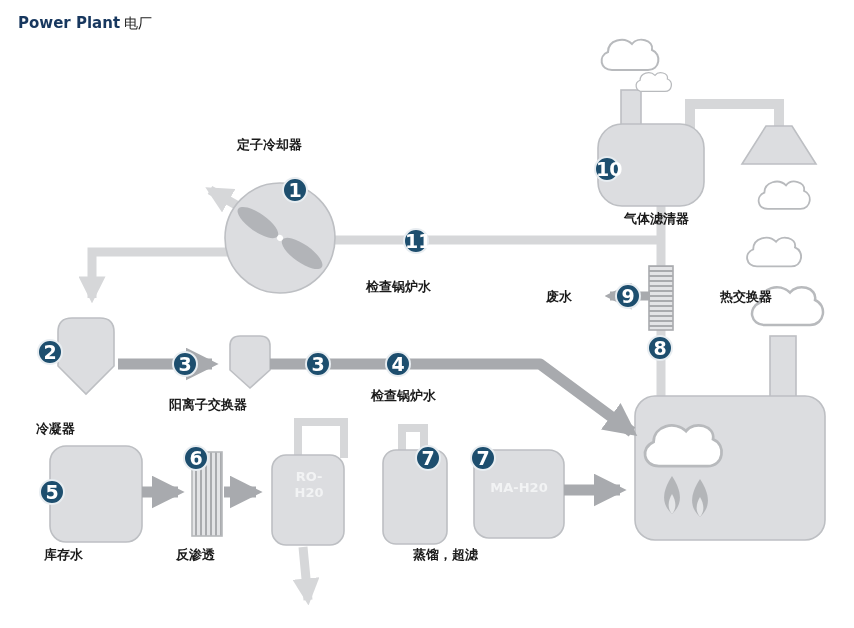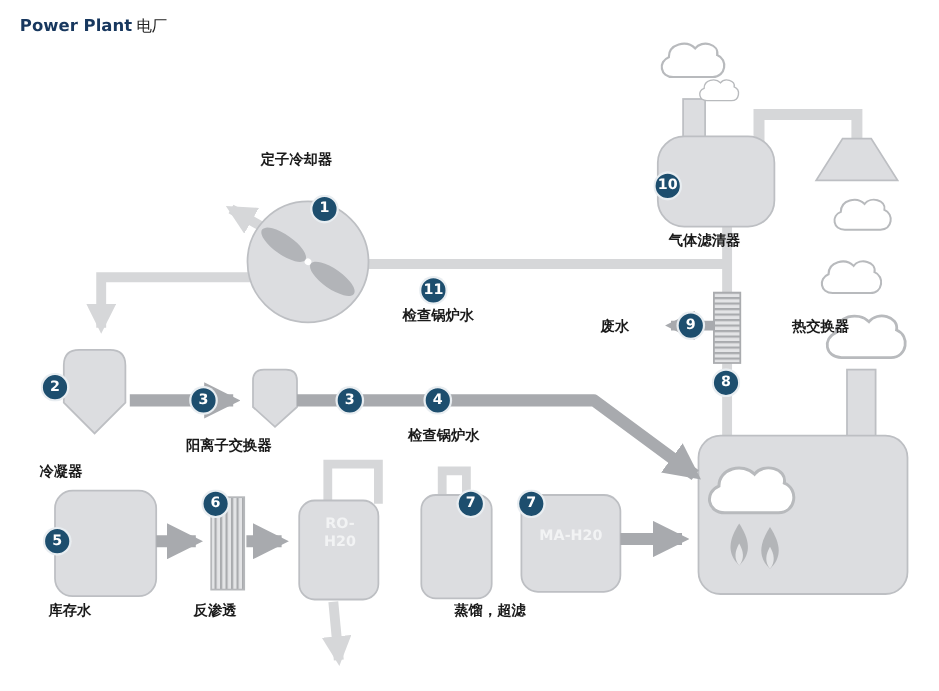--- a/index.html
+++ b/index.html
@@ -13,21 +13,21 @@
   .stage{position:relative;width:854px;height:628px;background:var(--background);overflow:hidden;}
   .stage svg{position:absolute;left:0;top:0;}
   .title{position:absolute;left:18px;top:14px;font-size:15px;z-index:5;text-align:right;}
   .t-en{font-weight:bold;color:var(--title-blue);}
   .t-zh{font-weight:normal;color:#222;font-size:14px;margin-left:4px;}
   #overlay{position:absolute;left:0;top:0;width:100%;height:100%;z-index:4;}
   .badge{
     position:absolute;width:26px;height:26px;border-radius:50%;
     background:var(--badge-fill);color:var(--badge-text);
     border:2px solid rgba(255,255,255,.9);box-sizing:border-box;
-    font-size:13px;font-weight:bold;line-height:22px;text-align:center;
+    font-size:19px;font-weight:bold;line-height:22px;text-align:center;
   }
   .lbl{position:absolute;font-size:13px;font-weight:bold;color:var(--label-text);white-space:nowrap;}
   .tanklbl{position:absolute;font-size:13px;font-weight:bold;color:var(--tank-text);
     white-space:nowrap;transform:translateX(-50%);}
   .pipe{stroke:var(--pipe-light);fill:none;}
   .darrow{stroke:var(--arrow-dark);fill:none;}
   .eq{fill:var(--equipment-fill);stroke:var(--equipment-stroke);stroke-width:1.6;}
   .blade{fill:#b2b4b8;}
   .cloud{fill:#ffffff;stroke:var(--cloud-stroke);stroke-width:2;vector-effect:non-scaling-stroke;}
   .flame{fill:var(--flame);}
@@ -182,32 +182,32 @@
       <div class="badge" style="left: 172px; top: 351px;">3</div>
       <div class="badge" style="left: 305px; top: 351px;">3</div>
       <div class="badge" style="left: 385px; top: 351px;">4</div>
       <div class="badge" style="left: 39px; top: 479px;">5</div>
       <div class="badge" style="left: 183px; top: 445px;">6</div>
       <div class="badge" style="left: 415px; top: 445px;">7</div>
       <div class="badge" style="left: 470px; top: 445px;">7</div>
       <div class="badge" style="left: 647px; top: 335px;">8</div>
       <div class="badge" style="left: 615px; top: 283px;">9</div>
       <div class="badge" style="left: 594px; top: 156px;">10</div>
-      <div class="badge" style="left: 381px; top: 228px; margin-top: 23px;">11</div>
+      <div class="badge" style="left: 403px; top: 228px;">11</div>
       <div class="lbl" style="left: 237px; top: 136px;">定子冷却器</div>
       <div class="lbl" style="left: 36px; top: 420px;">冷凝器</div>
       <div class="lbl" style="left: 169px; top: 396px;">阳离子交换器</div>
       <div class="lbl" style="left: 371px; top: 387px;">检查锅炉水</div>
       <div class="lbl" style="left: 366px; top: 278px;">检查锅炉水</div>
       <div class="lbl" style="left: 44px; top: 546px;">库存水</div>
       <div class="lbl" style="left: 176px; top: 546px;">反渗透</div>
       <div class="lbl" style="left: 413px; top: 546px;">蒸馏，超滤</div>
       <div class="lbl" style="left: 546px; top: 288px;">废水</div>
       <div class="lbl" style="left: 720px; top: 288px;">热交换器</div>
-      <div class="lbl" style="left: 608px; top: 210px; text-align: center;">气体滤清器</div>
+      <div class="lbl" style="left: 624px; top: 210px; text-align: center;">气体滤清器</div>
       <div class="tanklbl" style="left: 309px; top: 469px;">RO-</div>
       <div class="tanklbl" style="left: 309px; top: 485px;">H20</div>
       <div class="tanklbl" style="left: 519px; top: 480px;">MA-H20</div>
     </div>
 
   <div class="title">
     <span class="t-en">Power Plant</span><span class="t-zh">电厂</span>
   </div>
 
 </div>

